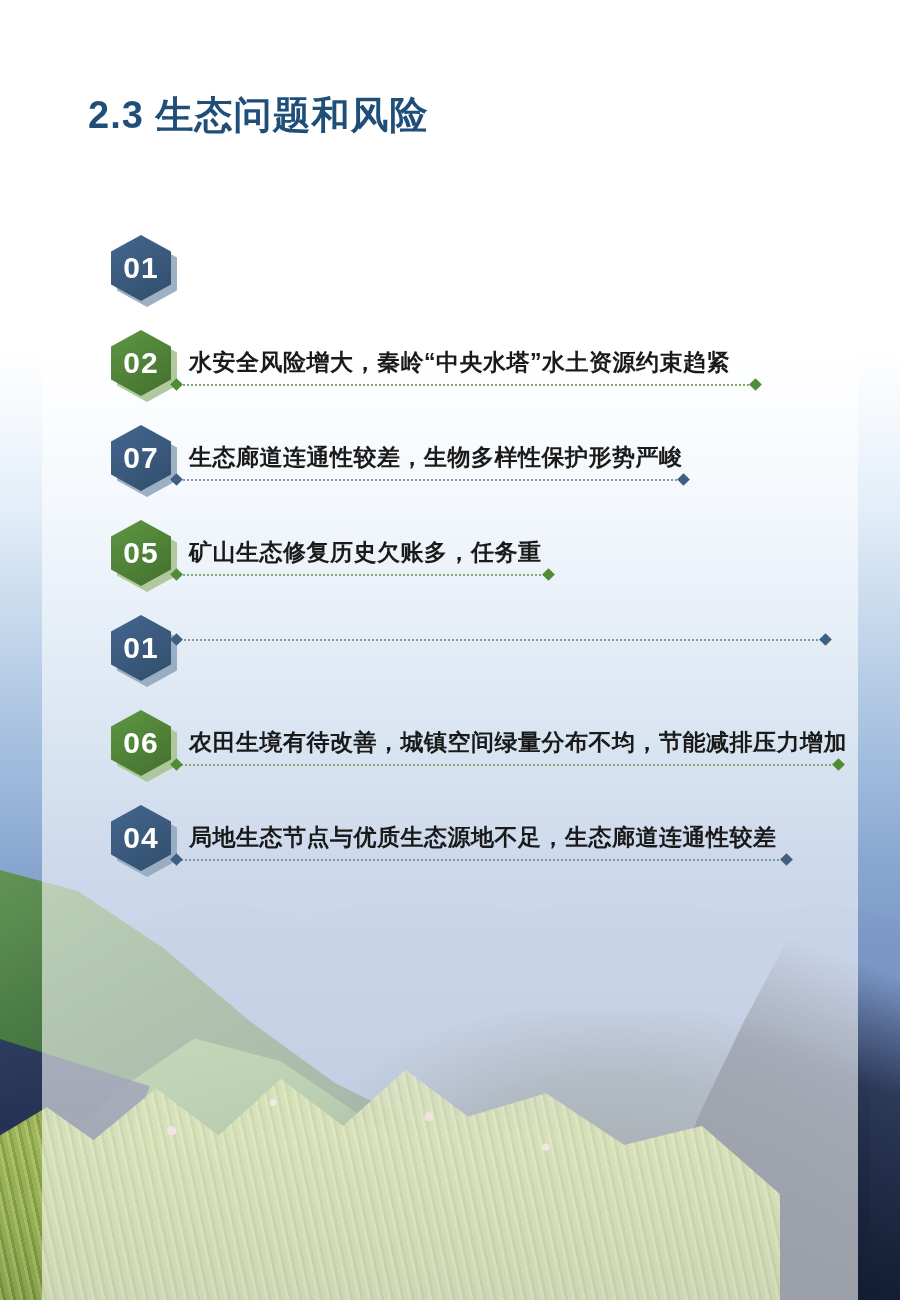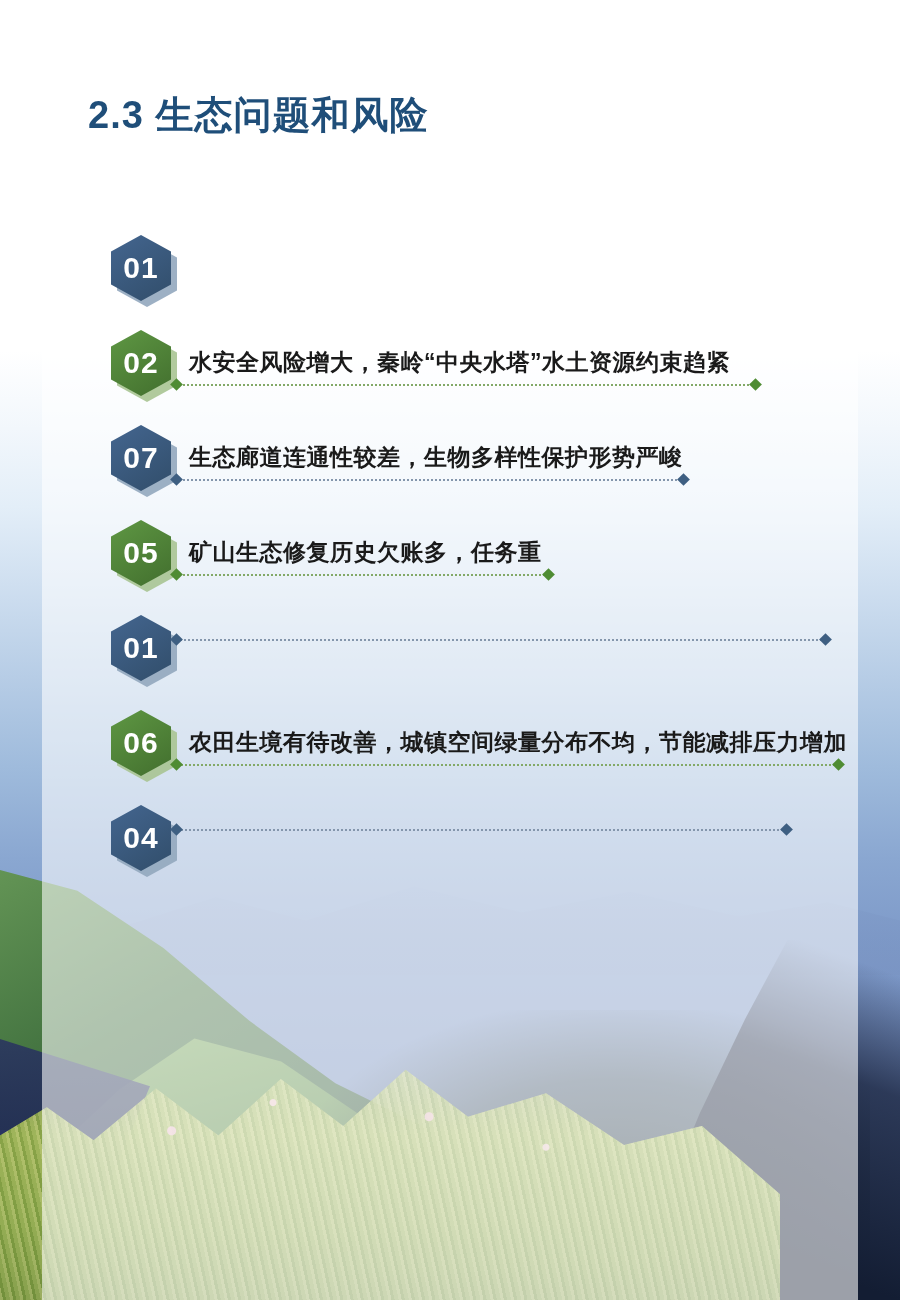--- a/index.html
+++ b/index.html
@@ -184,20 +184,21 @@
         <span class="diamond left"></span>
         <span class="diamond right"></span>
       </div>
     </div>
   </div>
       <div class="item blue">
     <div class="hex">
       <span class="hex-num">04</span>
     </div>
     <div class="content">
+      <div class="text">局地生态节点与优质生态源地不足，生态廊道连通性较差</div>
       <div class="rule" style="width: 611px;">
         <span class="diamond left"></span>
         <span class="diamond right"></span>
       </div>
     </div>
   </div>
     </div>
 </div>
 
 </body></html>

